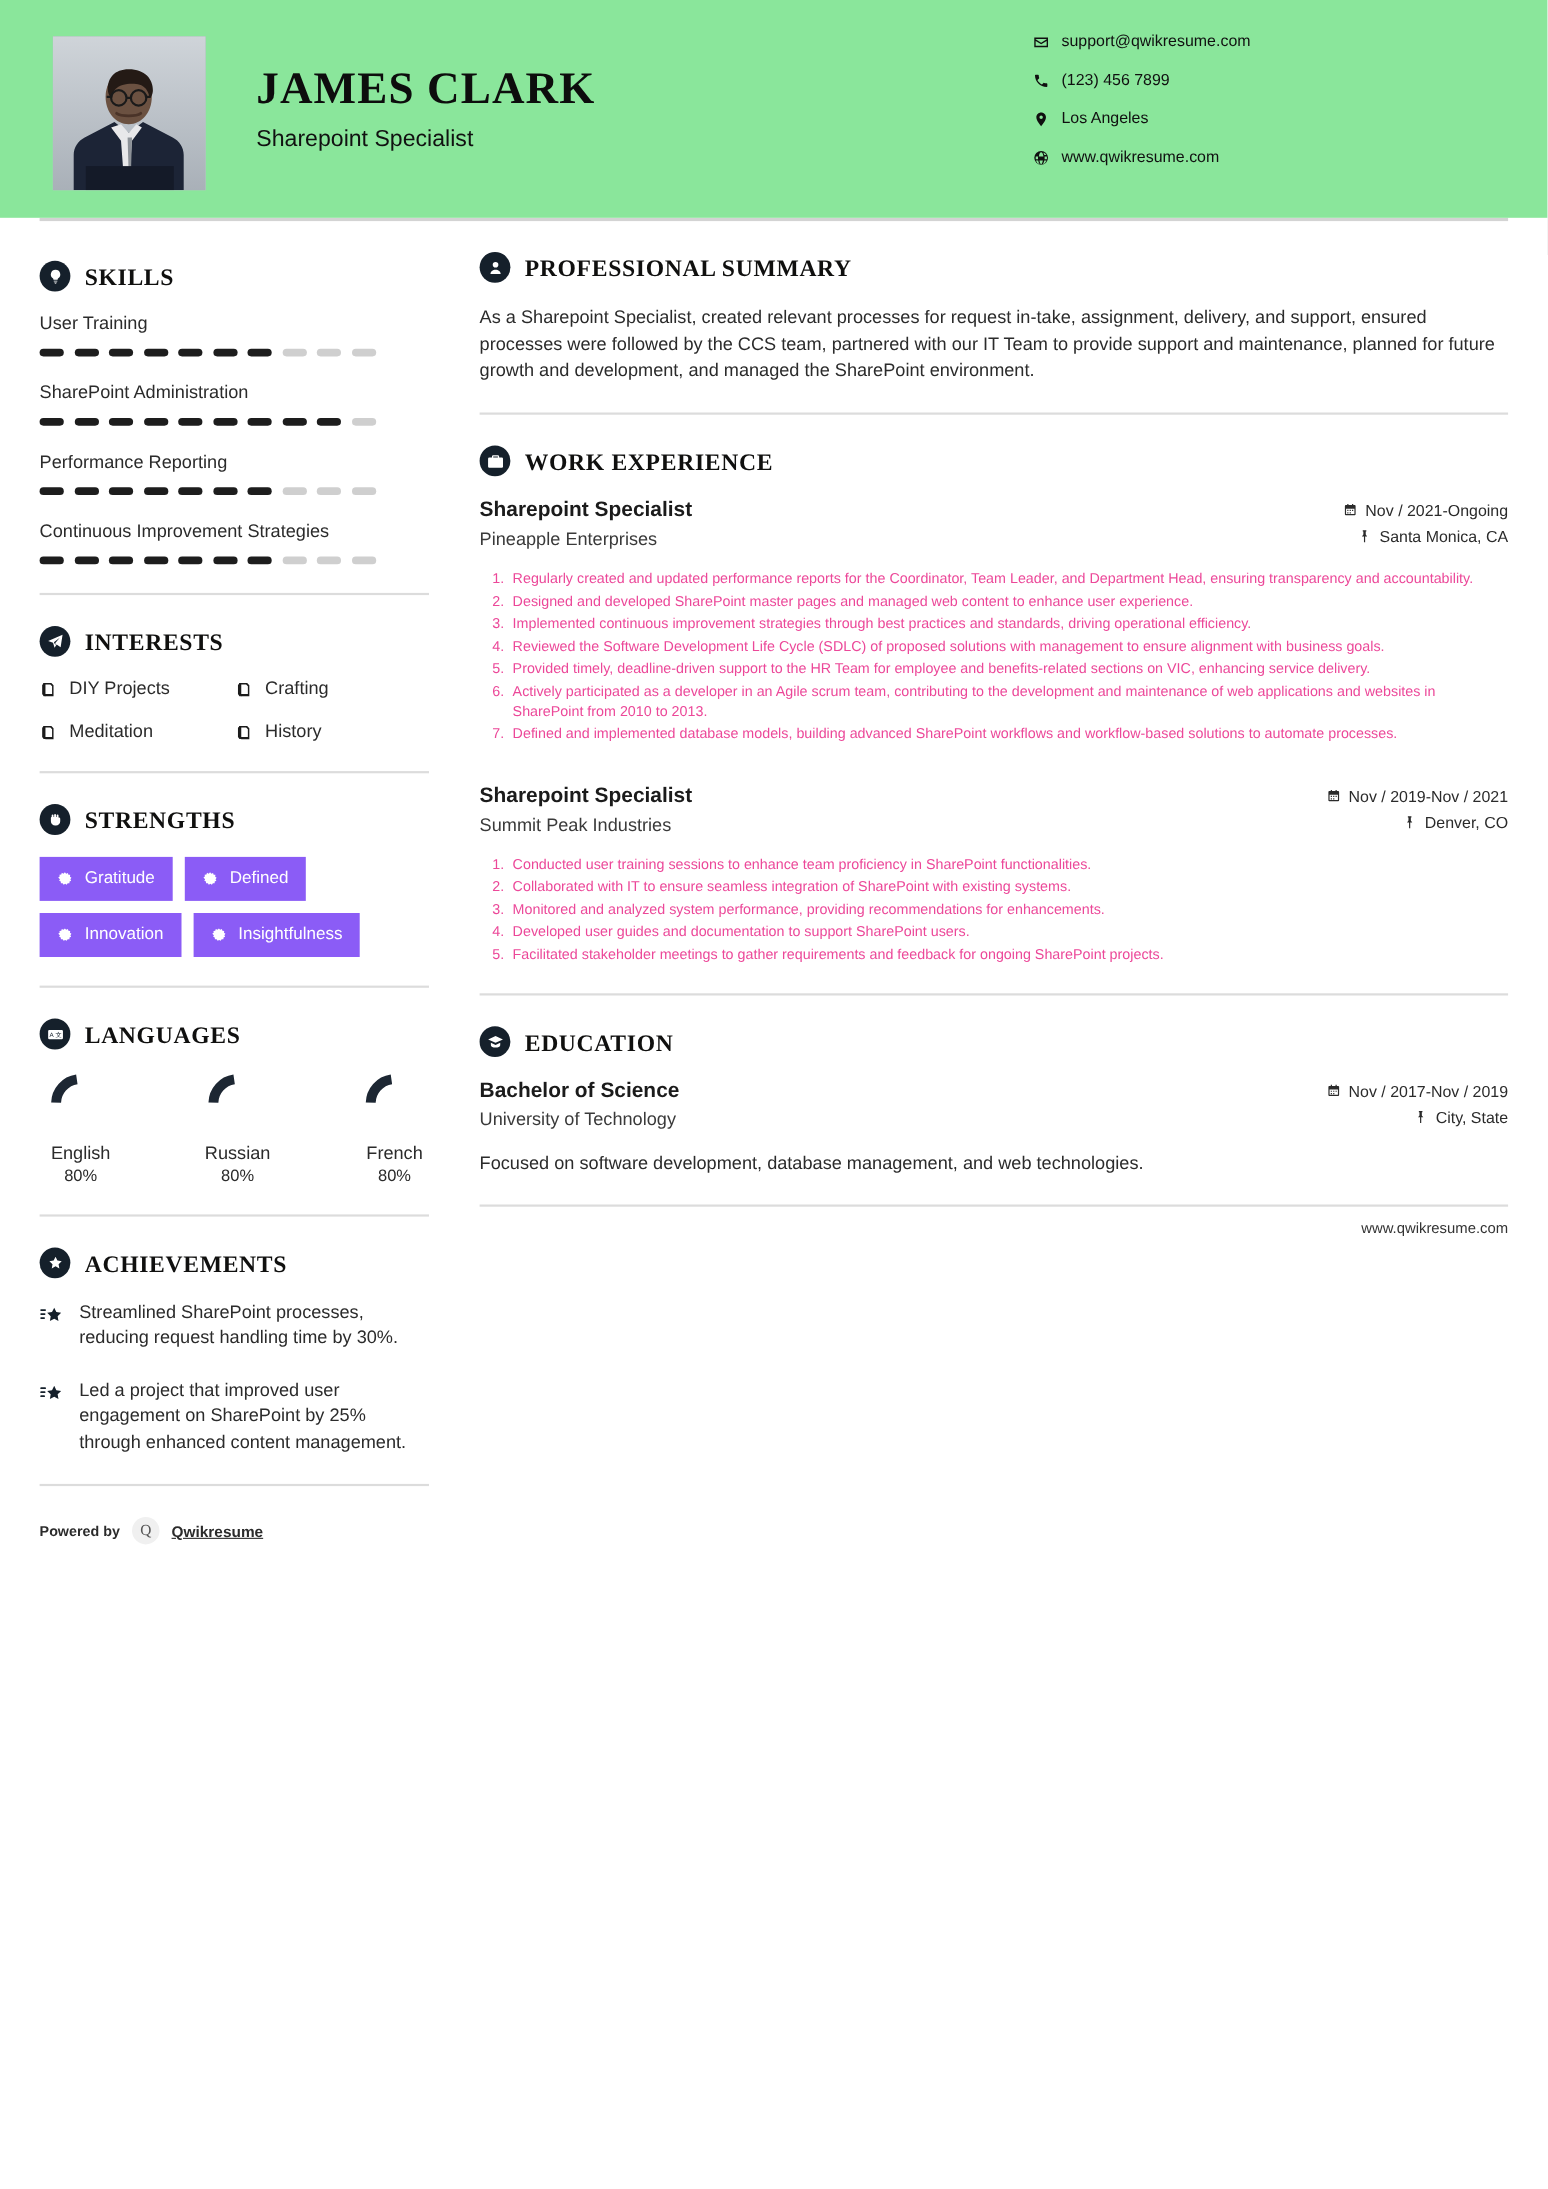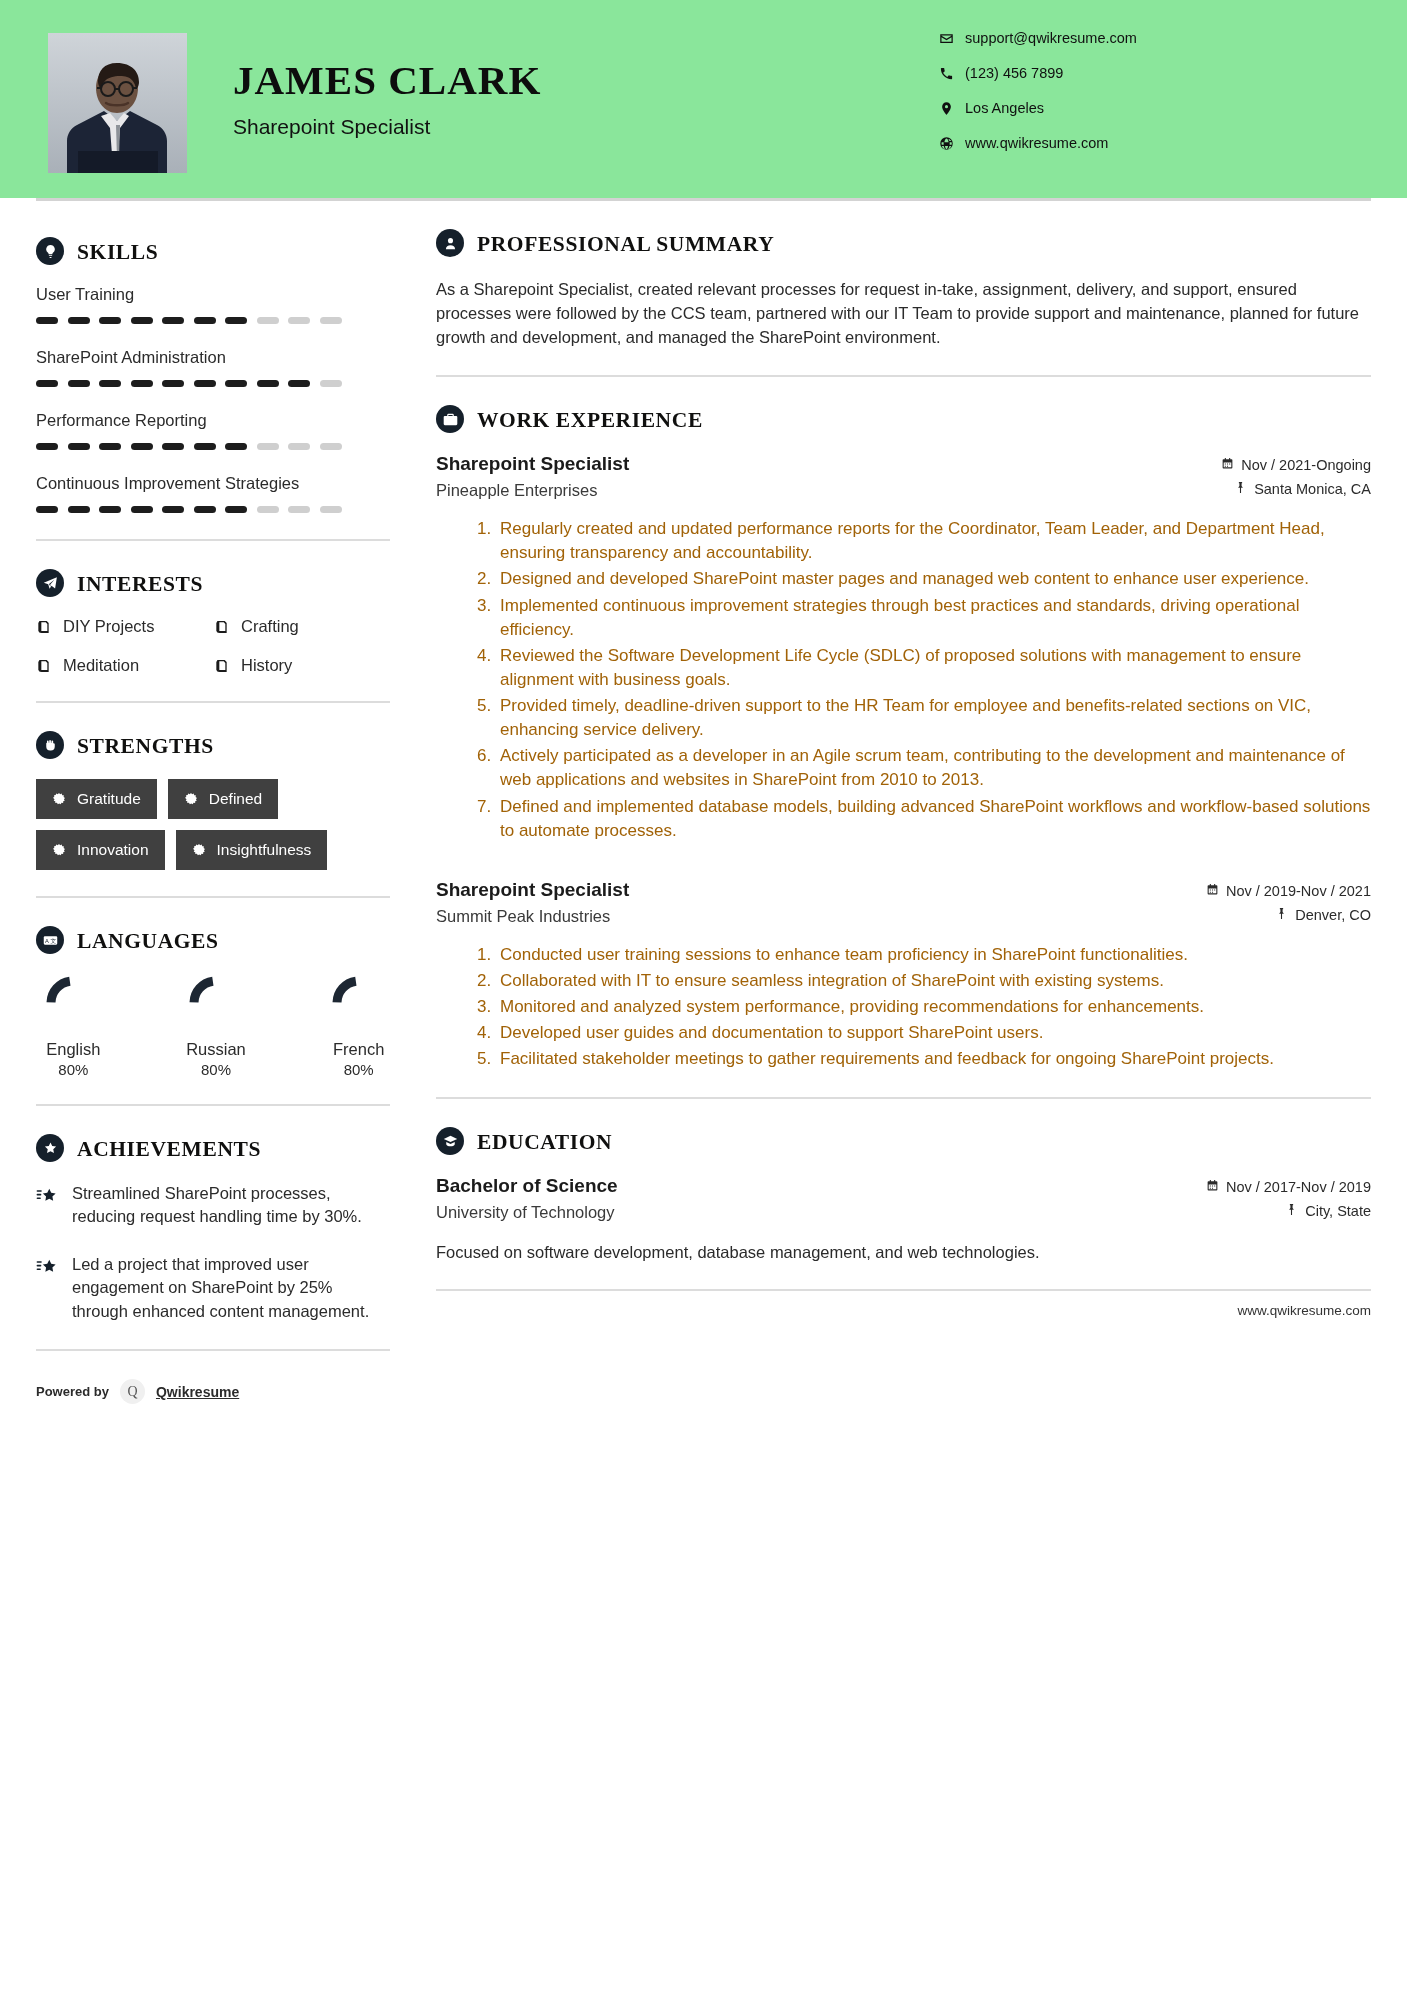--- a/index.html
+++ b/index.html
@@ -40,21 +40,21 @@
   .dash{width:22px;height:7px;border-radius:4px;background:#cfcfcf;}
   .dash.on{background:#1d1d1d;}
 
   
   .int-grid{display:grid;grid-template-columns:1fr 1fr;row-gap:20px;}
   .int{display:flex;align-items:center;gap:11px;font-size:16.5px;color:#2b2b2b;}
   .int svg{width:16px;height:16px;fill:#1b1b1b;flex:0 0 16px;}
 
   
   .str-wrap{display:flex;flex-wrap:wrap;gap:11px;}
-  .str{background:#404040;color:#fff;font-size:15.5px;padding:11px 16px;display:flex;align-items:center;gap:11px;}
+  .str{background:#8b5cf6;color:#fff;font-size:15.5px;padding:11px 16px;display:flex;align-items:center;gap:11px;}
   .str svg{width:14px;height:14px;fill:#fff;flex:0 0 14px;}
 
   
   .lang-wrap{display:flex;justify-content:flex-start;gap:76px;padding-left:4px;}
   .lang{width:82px;text-align:center;}
   .lang .ring{height:58px;display:flex;align-items:center;justify-content:center;}
   .lang .ring svg{width:58px;height:58px;}
   .lang-name{font-size:16.5px;color:#2b2b2b;margin-top:8px;}
   .lang-pct{font-size:15px;color:#2b2b2b;margin-top:2px;}
 
@@ -71,21 +71,21 @@
   
   .summary{font-size:16.5px;line-height:1.46;color:#2b2b2b;}
   .job{margin-bottom:6px;}
   .job-top{display:flex;justify-content:space-between;align-items:flex-start;}
   .job-title{font-size:19px;color:#1b1b1b;font-weight:bold;}
   .job-org{font-size:16.5px;color:#3a3a3a;margin-top:6px;}
   .meta{text-align:right;padding-top:4px;}
   .meta-row{display:flex;align-items:flex-start;justify-content:flex-end;gap:7px;font-size:14.5px;color:#2b2b2b;margin-bottom:8px;}
   .meta-row svg{width:13px;height:13px;fill:#2b2b2b;flex:0 0 13px;}
   ol.duties{margin:12px 0 0 0;padding-left:26px;}
-  ol.duties li{font-size:17px;line-height:1.42;color:#a16207;margin-bottom:2px;padding-left:4px;margin-left:34px;}
+  ol.duties li{font-size:13px;line-height:1.42;color:#ec4899;margin-bottom:2px;padding-left:4px;}
   .edu-desc{font-size:16.5px;line-height:1.42;color:#2b2b2b;margin-top:14px;}
   .foot{display:flex;justify-content:flex-end;font-size:13.5px;color:#333;padding-bottom:18px;}
   .foot-hr{height:2px;background:#dcdcdc;margin:24px 0 12px 0;}
 </style>
 </head>
 <body>
 
 <div class="page">
 
   <div class="header">

